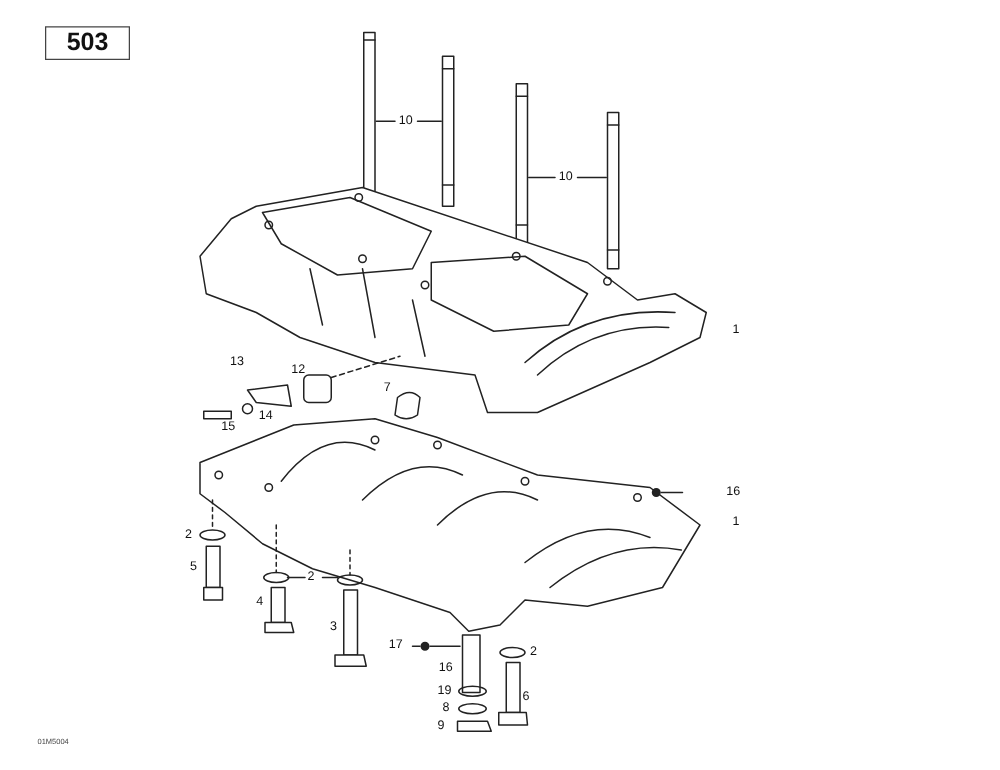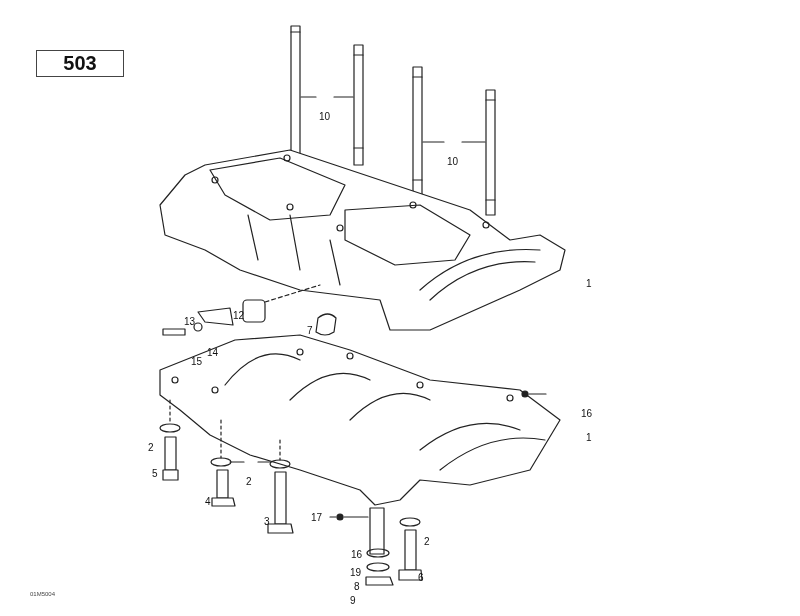--- a/index.html
+++ b/index.html
@@ -1,19 +1,19 @@
 <!DOCTYPE html>
 <html><head>
 <meta charset="utf-8">
 <style>
   html,body{margin:0;padding:0;background:#fff;}
   body{width:800px;height:616px;position:relative;overflow:hidden;font-family:"Liberation Sans",sans-serif;color:#111;}
   #diagram{position:absolute;left:0;top:0;width:800px;height:616px;}
-  .pagebox{position:absolute;left:36px;top:21px;width:88px;height:27px;border:1.5px solid #444;box-sizing:border-box;display:flex;align-items:center;justify-content:center;font-weight:bold;font-size:20px;font-family:"Liberation Sans",sans-serif;margin-top:29px;}
-  .callout{position:absolute;font-size:10px;line-height:10px;font-family:"Liberation Sans",sans-serif;color:#111;margin-top:20px;}
+  .pagebox{position:absolute;left:36px;top:21px;width:68px;height:27px;border:1.5px solid #444;box-sizing:border-box;display:flex;align-items:center;justify-content:center;font-weight:bold;font-size:20px;font-family:"Liberation Sans",sans-serif;}
+  .callout{position:absolute;font-size:10px;line-height:10px;font-family:"Liberation Sans",sans-serif;color:#111;}
   .footer{position:absolute;left:30px;top:591px;font-size:6px;color:#444;font-family:"Liberation Sans",sans-serif;}
 </style>
 </head>
 <body>
 
 <div id="diagram">
   <div class="pagebox">
       <span>503</span>
     </div>
 
@@ -109,31 +109,31 @@
         <path d="M399 570 L421 570 L422 580 L399 580 Z" fill="#fff"></path>
     </g>
   </svg>
 
   <div>
     <span class="callout" style="left:319px;top:92px">10</span>
     <span class="callout" style="left:447px;top:137px">10</span>
     <span class="callout" style="left:586px;top:259px">1</span>
     <span class="callout" style="left:586px;top:413px">1</span>
     <span class="callout" style="left:233px;top:291px">12</span>
-    <span class="callout" style="left:184px;top:297px">13</span>
+    <span class="callout" style="left:184px;top:285px">13</span>
     <span class="callout" style="left:307px;top:306px">7</span>
     <span class="callout" style="left:207px;top:328px">14</span>
-    <span class="callout" style="left:191px;top:337px">15</span>
+    <span class="callout" style="left:177px;top:337px">15</span>
     <span class="callout" style="left:581px;top:389px">16</span>
     <span class="callout" style="left:148px;top:423px">2</span>
     <span class="callout" style="left:152px;top:449px">5</span>
     <span class="callout" style="left:246px;top:457px">2</span>
     <span class="callout" style="left:205px;top:477px">4</span>
     <span class="callout" style="left:264px;top:497px">3</span>
-    <span class="callout" style="left:311px;top:493px">17</span>
+    <span class="callout" style="left:311px;top:511px">17</span>
     <span class="callout" style="left:424px;top:517px">2</span>
     <span class="callout" style="left:351px;top:530px">16</span>
     <span class="callout" style="left:350px;top:548px">19</span>
     <span class="callout" style="left:418px;top:553px">6</span>
     <span class="callout" style="left:354px;top:562px">8</span>
     <span class="callout" style="left:350px;top:576px">9</span>
   </div>
 
   <span class="footer">01M5004</span>
 </div>

